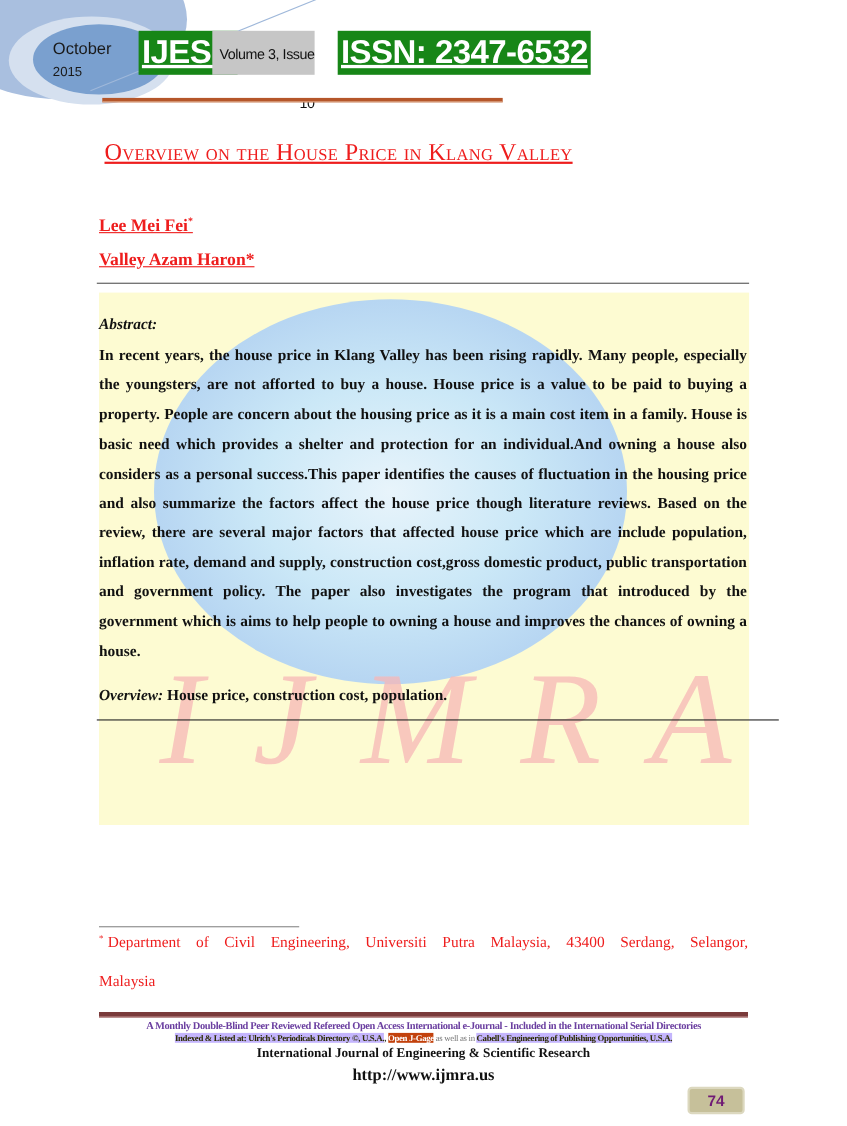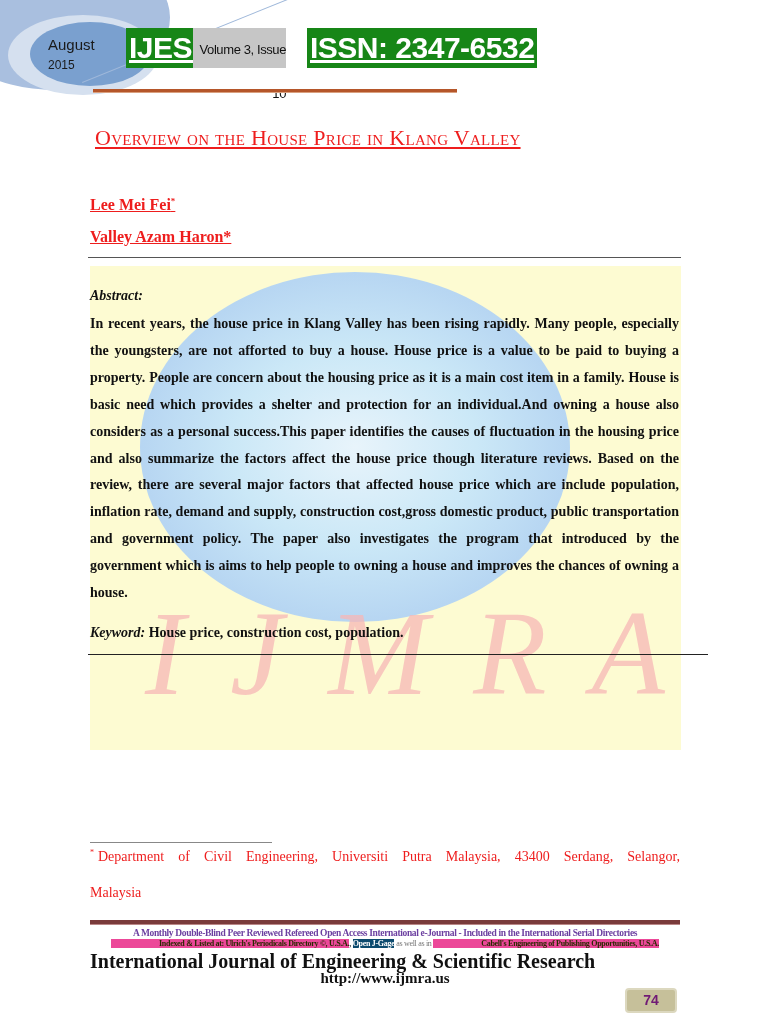--- a/index.html
+++ b/index.html
@@ -38,53 +38,53 @@
   .rule2 { left:88px; top:654px; width:620px; height:1px; background:#222; }
 
   .fn-rule { left:90px; top:842px; width:182px; height:1px; background:#888; }
   .fn-text { left:90px; top:848px; width:590px; font-size:14px; color:#ee1d1d; text-align:justify; text-align-last:justify; word-spacing:3px; }
   .fn-text sup { font-size:8px; margin-right:4px; }
   .fn-text2 { left:90px; top:885px; font-size:14px; color:#ee1d1d; }
 
   .foot-rule { left:90px; top:920px; width:590px; height:4px; background:#7a3b3b; border-bottom:1px solid #b88; }
   .foot-line1 { left:90px; top:928px; width:590px; text-align:center; font-size:9.5px; font-weight:bold; color:#6b3fa0; letter-spacing:-0.35px; white-space:nowrap; }
   .foot-line2 { left:90px; top:939px; width:590px; text-align:center; font-size:8px; font-weight:bold; color:#333; white-space:nowrap; letter-spacing:-0.3px; }
-  .hl-y { background:#ec4899; color:#2a2a00;padding-left:48px; }
-  .hl-r { background:#0c4a6e; color:#fff; }
+  .hl-y { background:#c4b5fd; color:#2a2a00; }
+  .hl-r { background:#c2410c; color:#fff; }
   .grey { color:#777; font-weight:normal; }
-  .journal { left:90px; top:950px; width:590px; text-align:left; font-size:20px; font-weight:bold; color:#111; }
+  .journal { left:90px; top:950px; width:590px; text-align:center; font-size:12px; font-weight:bold; color:#111; }
   .url { left:90px; top:970px; width:590px; text-align:center; font-size:15px; font-weight:bold; color:#111; }
   .pageno { left:625px; top:988px; width:52px; height:25px; border-radius:4px; background:#c6c09a; border:2px solid #dcd8bf; box-sizing:border-box; color:#701a75; font-family:"Liberation Sans", sans-serif; font-weight:bold; font-size:14px; text-align:center; line-height:21px; }
 </style>
 </head>
 <body>
 
 <div class="abs ell-outer"></div>
 <div class="abs ell-mid"></div>
 <div class="abs ell-inner"></div>
 <div class="abs diag-line"></div>
-<div class="abs month">August</div>
+<div class="abs month">October</div>
 <div class="abs year">2015</div>
 <div class="abs green-box ijesr">IJESR</div>
 <div class="abs vol">Volume 3, Issue 10</div>
 <div class="abs green-box issn">ISSN: 2347-6532</div>
 <div class="abs header-rule"></div>
 
 <div class="abs wm-bg"></div>
 <div class="abs wm-globe"></div>
 <div class="abs wm-letters">IJMRA</div>
 
 <div class="abs title">Overview on the House Price in Klang Valley</div>
 <div class="abs author1"><span>Lee Mei Fei</span><sup>*</sup></div>
 <div class="abs author2">Valley Azam Haron*</div>
 <div class="abs rule1"></div>
 
 <div class="abs abs-head">Abstract:</div>
 <div class="abs abstract">In recent years, the house price in Klang Valley has been rising rapidly. Many people, especially the youngsters, are not afforted to buy a house. House price is a value to be paid to buying a property. People are concern about the housing price as it is a main cost item in a family. House is basic need which provides a shelter and protection for an individual.And owning a house also considers as a personal success.This paper identifies the causes of fluctuation in the housing price and also summarize the factors affect the house price though literature reviews. Based on the review, there are several major factors that affected house price which are include population, inflation rate, demand and supply, construction cost,gross domestic product, public transportation and government policy. The paper also investigates the program that introduced by the government which is aims to help people to owning a house and improves the chances of owning a house.</div>
-<div class="abs keyword"><i>Keyword:</i> <span>House price, construction cost, population.</span></div>
+<div class="abs keyword"><i>Overview:</i> <span>House price, construction cost, population.</span></div>
 <div class="abs rule2"></div>
 
 <div class="abs fn-rule"></div>
 <div class="abs fn-text"><sup>*</sup><span>Department of Civil Engineering, Universiti Putra Malaysia, 43400 Serdang, Selangor,</span></div>
 <div class="abs fn-text2">Malaysia</div>
 
 <div class="abs foot-rule"></div>
 <div class="abs foot-line1">A Monthly Double-Blind Peer Reviewed Refereed Open Access International e-Journal - Included in the International Serial Directories</div>
 <div class="abs foot-line2"><span class="hl-y">Indexed &amp; Listed at: Ulrich's Periodicals Directory ©, U.S.A.</span><span>,</span> <span class="hl-r">Open J-Gage</span><span class="grey"> as well as in </span><span class="hl-y">Cabell's Engineering of Publishing Opportunities, U.S.A.</span></div>
 <div class="abs journal">International Journal of Engineering &amp; Scientific Research</div>

